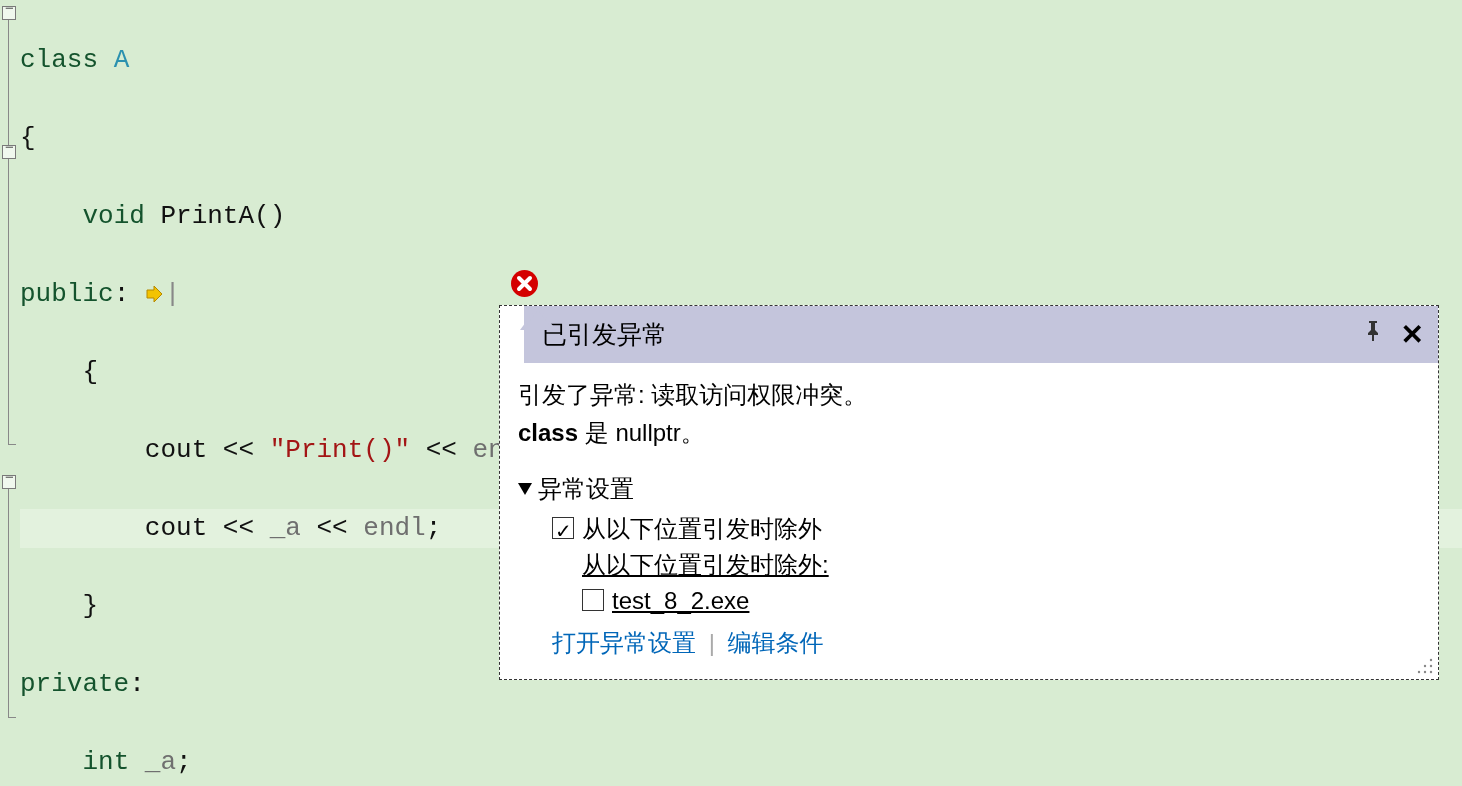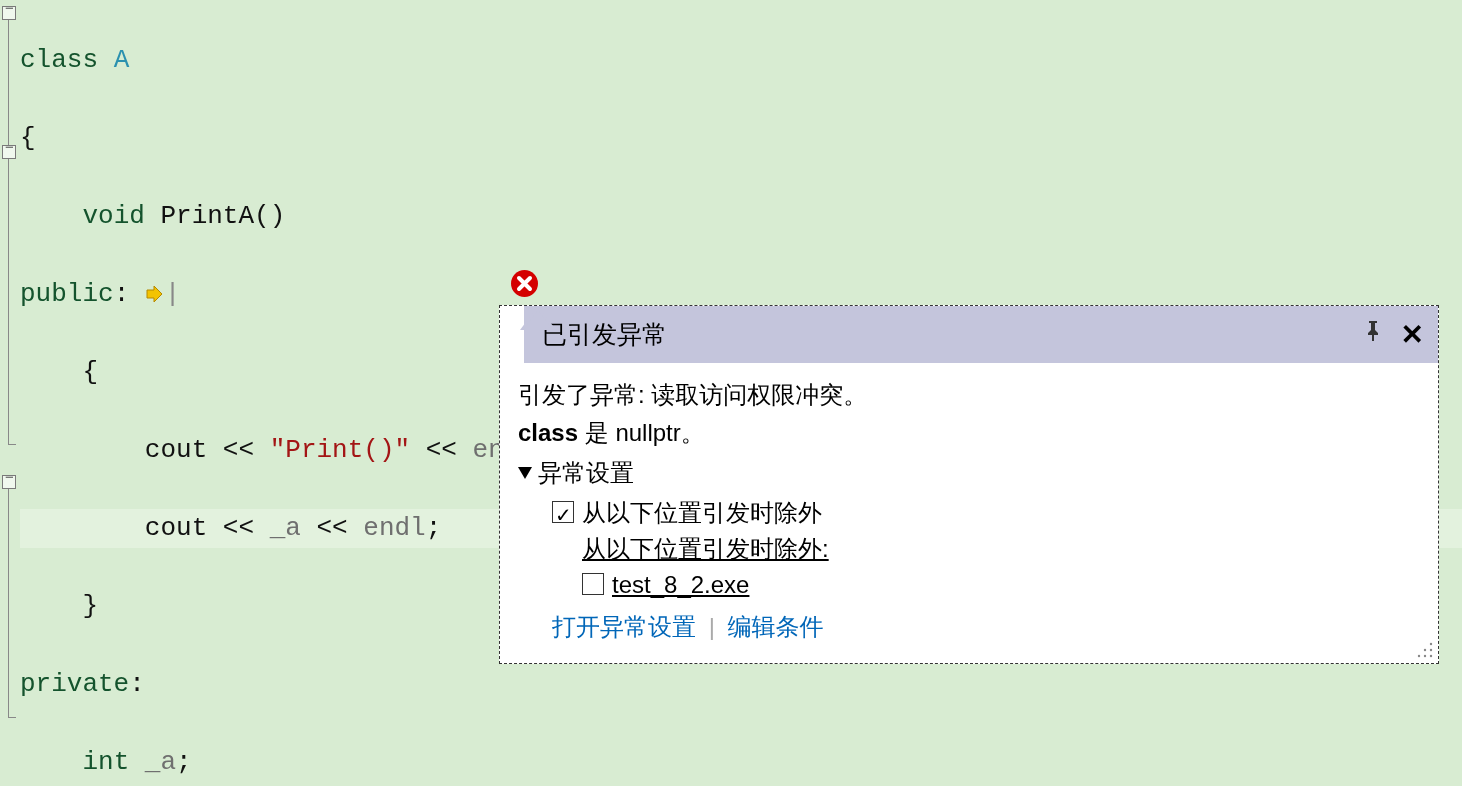--- a/index.html
+++ b/index.html
@@ -145,21 +145,21 @@
     width: 0;
     height: 0;
     border-left: 7px solid transparent;
     border-right: 7px solid transparent;
     border-top: 12px solid #000;
     margin-right: 6px;
     vertical-align: middle;
     position: relative;
     top: -2px;
   }
-  .settings-section { margin-top: 4px; }
+  .settings-section { margin-top: 20px; }
   .checkbox-row {
     margin-left: 34px;
     margin-top: 4px;
     line-height: 36px;
   }
   .sub-indent {
     margin-left: 64px;
     line-height: 36px;
     text-decoration: underline;
   }

